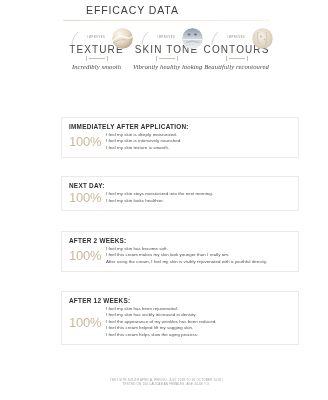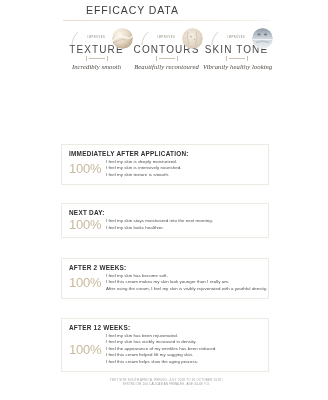--- a/index.html
+++ b/index.html
@@ -114,26 +114,25 @@
     width: 21px;
     height: 21px;
     border-radius: 50%;
     overflow: hidden;
   }
 
   
   .card {
     position: absolute;
     left: 61px;
-    width: 208px;
+    width: 238px;
     border: 1px solid #eeeae3;
     background: #ffffff;
     box-sizing: border-box;
     padding: 5px 7px 6px 7px;
-    margin-top: 27px;
   }
   .card-title {
     font-size: 6.4px;
     font-weight: bold;
     letter-spacing: 0.25px;
     color: #2f2f2f;
     margin-bottom: 2px;
   }
   .card-body {
     display: flex;
@@ -206,20 +205,52 @@
           <defs>
             <radialGradient id="g1" cx="35%" cy="30%" r="75%">
               <stop offset="0%" stop-color="#fdf7ee"></stop>
               <stop offset="55%" stop-color="#e7d9c4"></stop>
               <stop offset="100%" stop-color="#b9a88e"></stop>
             </radialGradient>
           </defs>
           <circle cx="10.5" cy="10.5" r="10.5" fill="url(#g1)"></circle>
           <path d="M1 13 Q 7 6 13 9 T 21 7" fill="none" stroke="#ffffff" stroke-width="1.1" opacity="0.85"></path>
           <path d="M0 16 Q 8 10 14 12" fill="none" stroke="#8f7f66" stroke-width="0.5" opacity="0.5"></path>
+        </svg>
+      </div>
+    </div>
+
+    <div class="badge">
+      <div class="badge-arc">
+        <svg width="52" height="13" viewBox="0 0 52 13">
+          <path d="M1 13 A 25 20 0 0 1 51 13" fill="none" stroke="#c9c0b2" stroke-width="0.7"></path>
+        </svg>
+        <div class="badge-improved">IMPROVED</div>
+      </div>
+      <div class="badge-name">SKIN TONE</div>
+      <div class="badge-rule">
+        <span class="tick"></span>
+        <span class="bar"></span>
+        <span class="tick"></span>
+      </div>
+      <div class="badge-claim">Vibrantly healthy looking</div>
+      <div class="badge-photo">
+        <svg width="21" height="21" viewBox="0 0 21 21">
+          <defs>
+            <linearGradient id="g2" x1="0" y1="0" x2="0" y2="1">
+              <stop offset="0%" stop-color="#8f9aa6"></stop>
+              <stop offset="50%" stop-color="#cfd6dc"></stop>
+              <stop offset="100%" stop-color="#eef1f3"></stop>
+            </linearGradient>
+          </defs>
+          <circle cx="10.5" cy="10.5" r="10.5" fill="url(#g2)"></circle>
+          <ellipse cx="7" cy="6.5" rx="1.6" ry="1.1" fill="#5c6570" opacity="0.8"></ellipse>
+          <ellipse cx="13.5" cy="6.5" rx="1.6" ry="1.1" fill="#5c6570" opacity="0.8"></ellipse>
+          <path d="M0 11.5 H21" stroke="#ffffff" stroke-width="1" opacity="0.7"></path>
+          <path d="M4 14.5 Q10.5 11.5 17 14.5" fill="none" stroke="#6d7681" stroke-width="0.6" opacity="0.6"></path>
         </svg>
       </div>
     </div>
 
     <div class="badge">
       <div class="badge-arc">
         <svg width="52" height="13" viewBox="0 0 52 13">
           <path d="M1 13 A 25 20 0 0 1 51 13" fill="none" stroke="#c9c0b2" stroke-width="0.7"></path>
         </svg>
         <div class="badge-improved">IMPROVED</div>
@@ -242,52 +273,20 @@
           </defs>
           <circle cx="10.5" cy="10.5" r="10.5" fill="url(#g3)"></circle>
           <path d="M6 4 Q4 10 7 16" fill="none" stroke="#b0a288" stroke-width="0.6" opacity="0.7"></path>
           <path d="M14 4 Q16.5 10 13.5 16.5" fill="none" stroke="#b0a288" stroke-width="0.6" opacity="0.7"></path>
           <circle cx="9" cy="8.5" r="0.9" fill="#a6977c" opacity="0.65"></circle>
           <circle cx="12.5" cy="11.5" r="0.8" fill="#a6977c" opacity="0.55"></circle>
         </svg>
       </div>
     </div>
 
-    <div class="badge">
-      <div class="badge-arc">
-        <svg width="52" height="13" viewBox="0 0 52 13">
-          <path d="M1 13 A 25 20 0 0 1 51 13" fill="none" stroke="#c9c0b2" stroke-width="0.7"></path>
-        </svg>
-        <div class="badge-improved">IMPROVED</div>
-      </div>
-      <div class="badge-name">SKIN TONE</div>
-      <div class="badge-rule">
-        <span class="tick"></span>
-        <span class="bar"></span>
-        <span class="tick"></span>
-      </div>
-      <div class="badge-claim">Vibrantly healthy looking</div>
-      <div class="badge-photo">
-        <svg width="21" height="21" viewBox="0 0 21 21">
-          <defs>
-            <linearGradient id="g2" x1="0" y1="0" x2="0" y2="1">
-              <stop offset="0%" stop-color="#8f9aa6"></stop>
-              <stop offset="50%" stop-color="#cfd6dc"></stop>
-              <stop offset="100%" stop-color="#eef1f3"></stop>
-            </linearGradient>
-          </defs>
-          <circle cx="10.5" cy="10.5" r="10.5" fill="url(#g2)"></circle>
-          <ellipse cx="7" cy="6.5" rx="1.6" ry="1.1" fill="#5c6570" opacity="0.8"></ellipse>
-          <ellipse cx="13.5" cy="6.5" rx="1.6" ry="1.1" fill="#5c6570" opacity="0.8"></ellipse>
-          <path d="M0 11.5 H21" stroke="#ffffff" stroke-width="1" opacity="0.7"></path>
-          <path d="M4 14.5 Q10.5 11.5 17 14.5" fill="none" stroke="#6d7681" stroke-width="0.6" opacity="0.6"></path>
-        </svg>
-      </div>
-    </div>
-
   </div>
 
   <div class="card" style="top:117px;">
     <div class="card-title">IMMEDIATELY AFTER APPLICATION:</div>
     <div class="card-body">
       <div class="card-pct">100%</div>
       <div class="card-claims">
         <div class="claim">I feel my skin is deeply moisturized.</div>
         <div class="claim">I feel my skin is intensively nourished.</div>
         <div class="claim">I feel my skin texture is smooth.</div>

